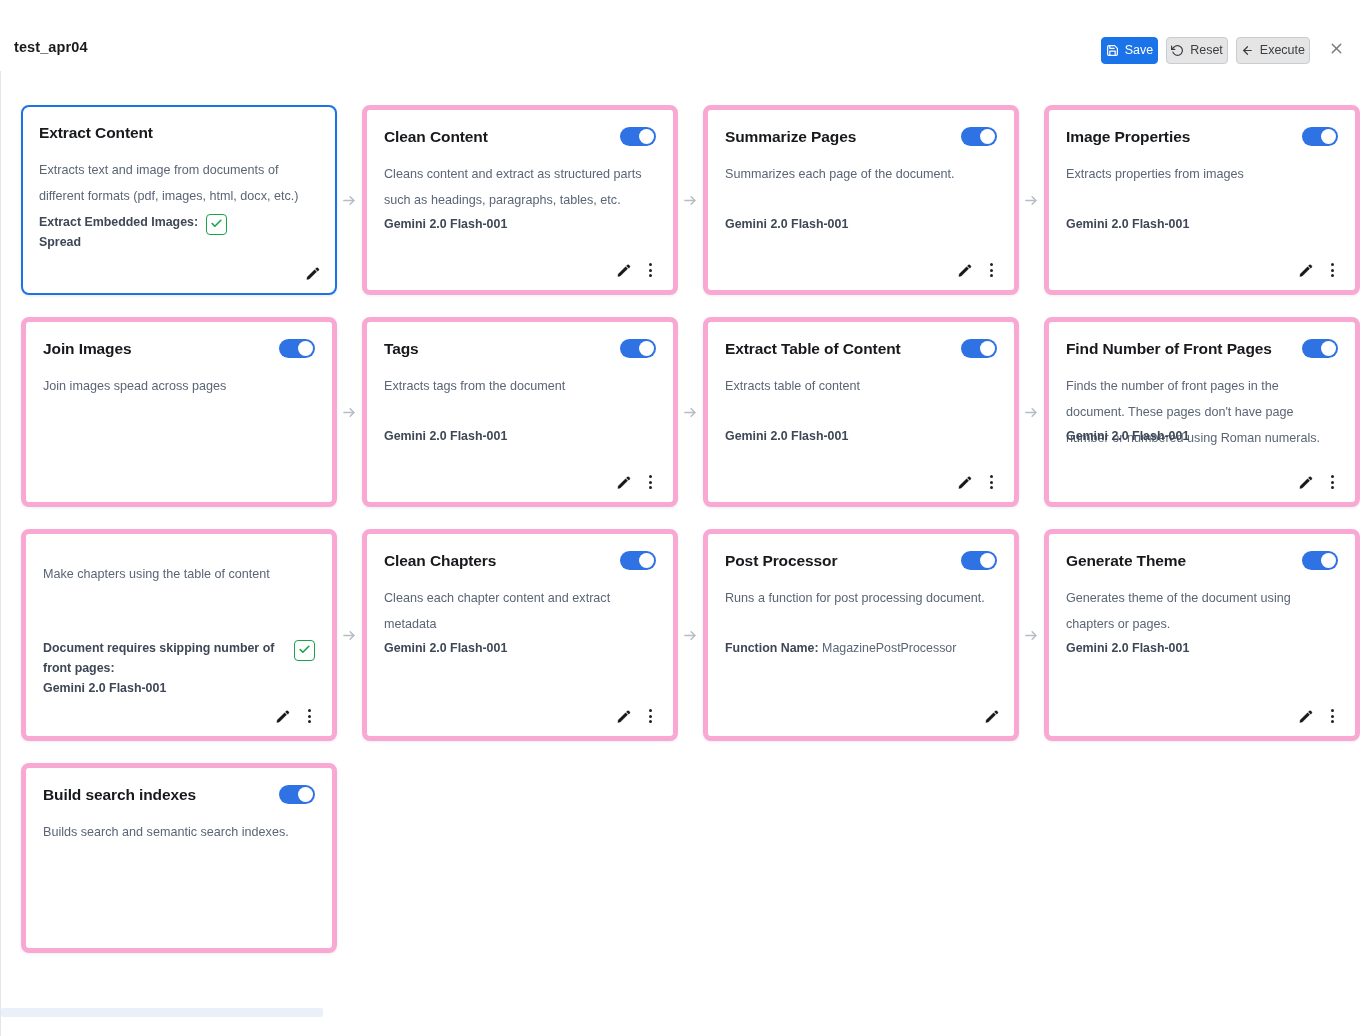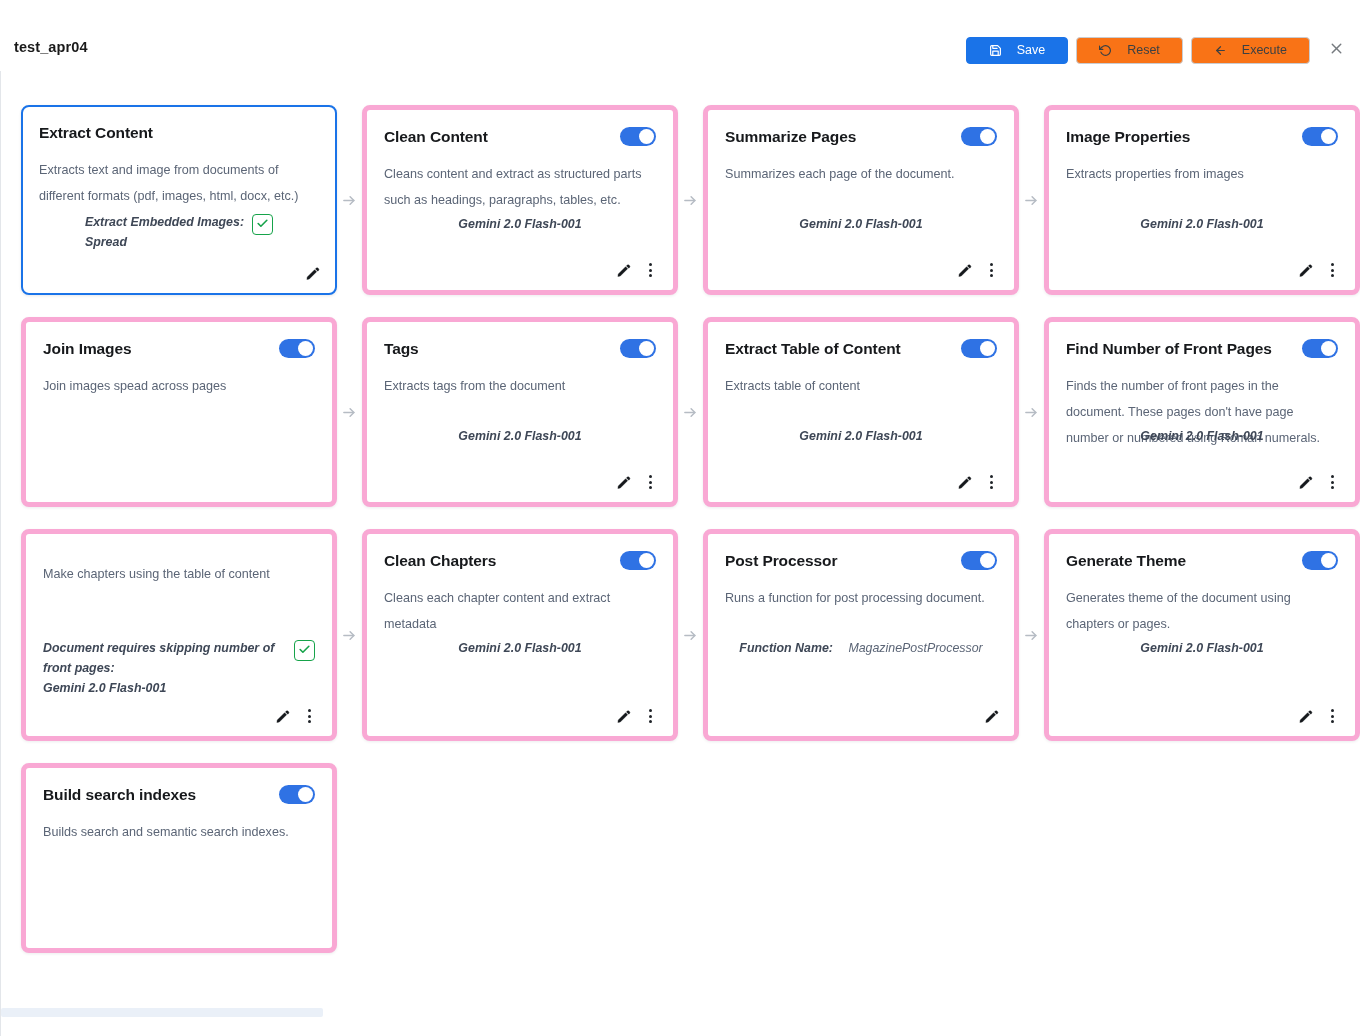--- a/index.html
+++ b/index.html
@@ -22,31 +22,31 @@
   .header-title {
     position: absolute; left: 14px; top: 27px;
     font-size: 14.5px; font-weight: 700; color: #1a1a1a;
     letter-spacing: 0.1px;
   }
   .header-actions {
     position: absolute; right: 10px; top: 24px;
     display: flex; align-items: center; gap: 8px;
   }
   .btn {
-    display: inline-flex; align-items: center; gap: 15px;
-    height: 27px; padding: 0 22px;
+    display: inline-flex; align-items: center; gap: 6px;
+    height: 27px; padding: 0 4px;
     font-size: 12.5px; font-weight: 400;
     border-radius: 4px; cursor: pointer;
     white-space: nowrap;
   }
   .btn-primary {
     background: #1a73e8; color: #ffffff; border: 1px solid #1a73e8;
   }
   .btn-secondary {
-    background: #f97316; color: #3c4043; border: 1px solid #c9ccd1; text-align: center;
+    background: #e5e5e5; color: #3c4043; border: 1px solid #c9ccd1; text-align: center;
   }
   .btn svg { display: block; }
   .close-btn {
     width: 28px; height: 28px; margin-left: 4px;
     display: inline-flex; align-items: center; justify-content: center;
     cursor: pointer;
   }
 
   
   .canvas {
@@ -107,30 +107,29 @@
     background: #ffffff;
   }
   .card-desc {
     margin-top: 11px;
     font-size: 12.6px; line-height: 26px;
     color: #5b6576;
     max-width: 284px;
   }
   .card-params {
     position: absolute; left: 17px; right: 17px; top: 104px;
-    display: flex; align-items: flex-start; justify-content: center;
+    display: flex; align-items: flex-start; justify-content: flex-start;
     gap: 8px;
-    font-style: italic;
   }
   .card.selected .card-params { left: 16px; right: 16px; top: 105px; }
   .param-text {
     font-size: 12.4px; line-height: 20px;
     color: #3e4756; font-weight: 700;
   }
-  .param-value-inline { font-weight: 400; color: #5b6576; margin-left: 12px; }
+  .param-value-inline { font-weight: 400; color: #5b6576; }
   .checkbox {
     flex: 0 0 auto;
     width: 21px; height: 21px;
     border: 1.4px solid #16a34a; border-radius: 4px;
     background: #ffffff;
     display: flex; align-items: center; justify-content: center;
     margin-top: 2px;
     cursor: pointer;
   }
   .model-line {

